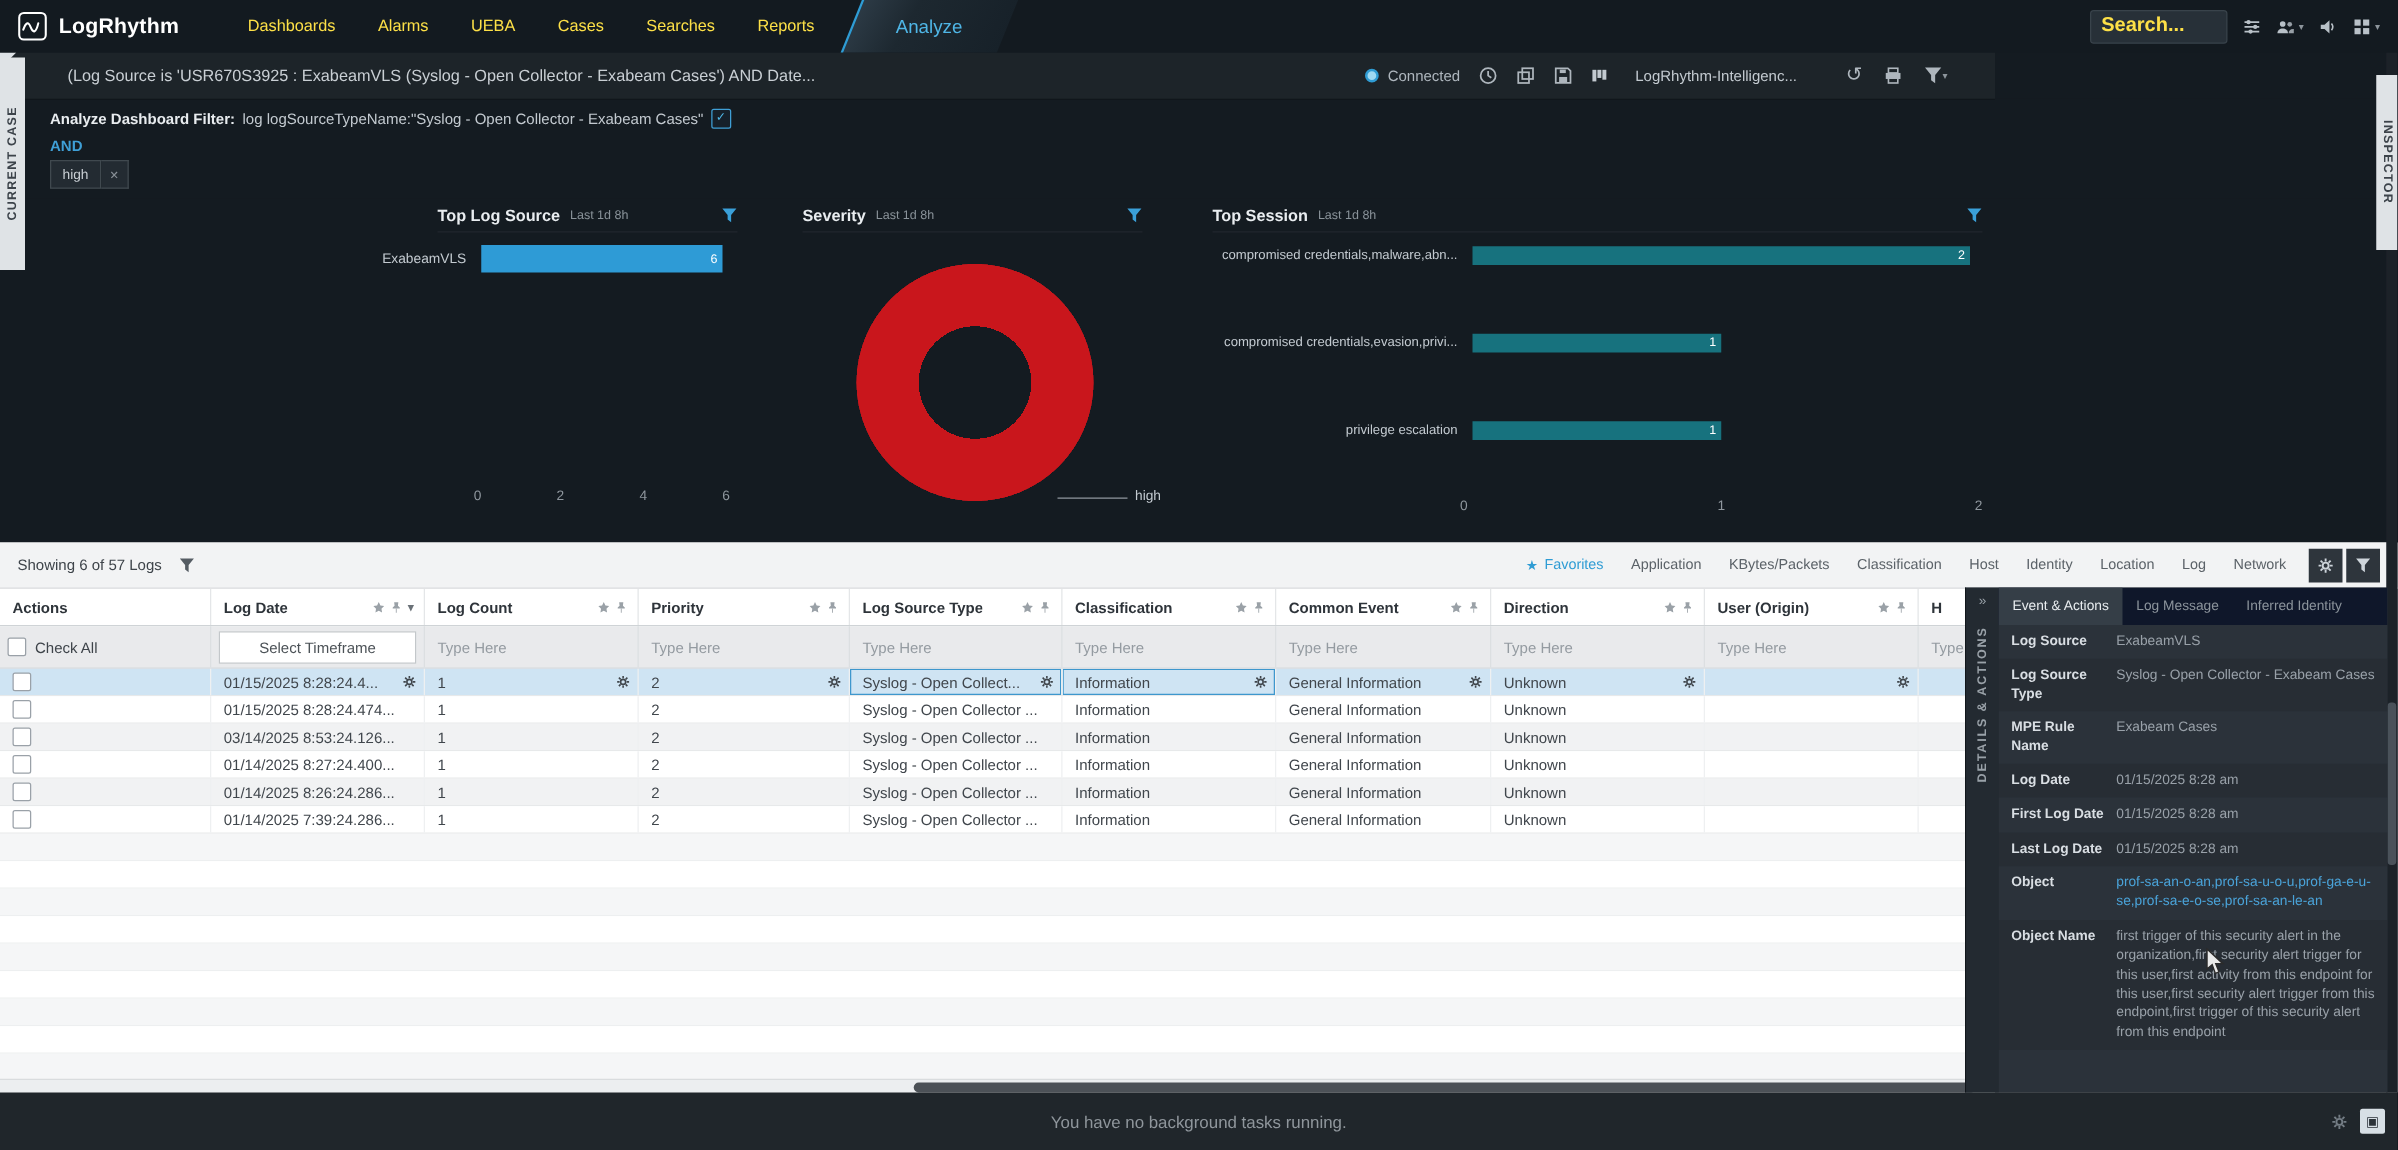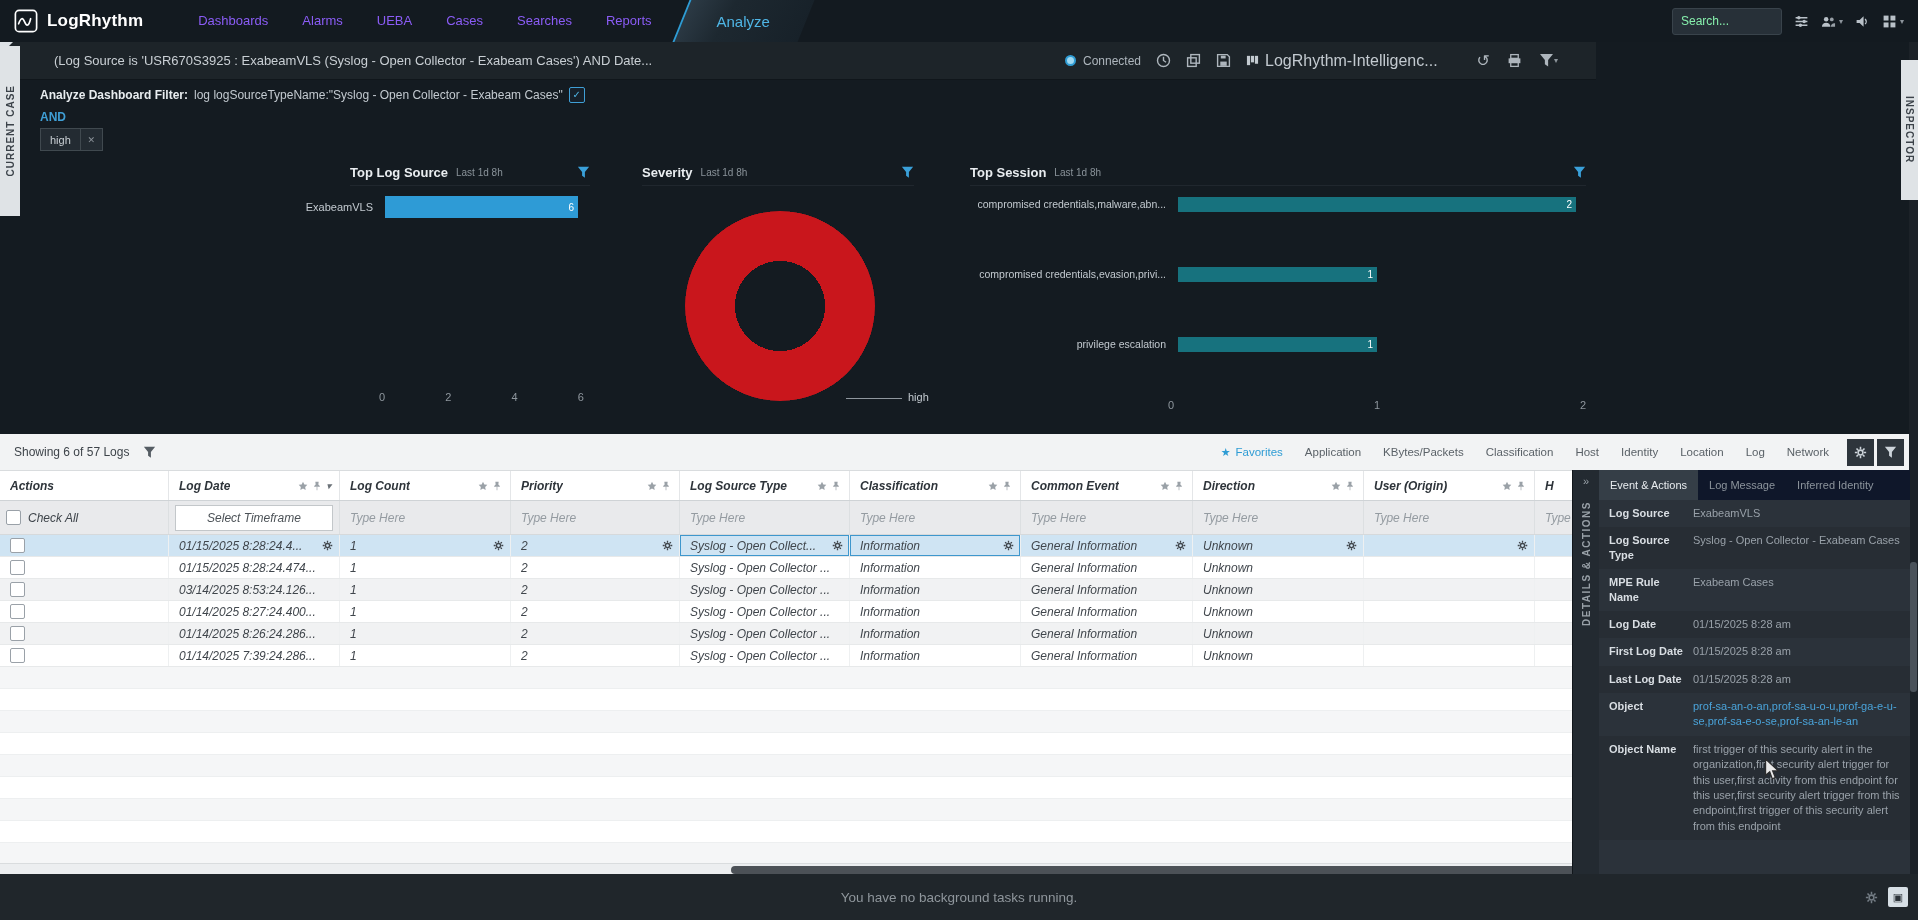--- a/index.html
+++ b/index.html
@@ -6,40 +6,40 @@
   body{width:1918px;height:920px;position:relative;overflow:hidden;background:#141b21;
        font-family:"Liberation Sans",sans-serif;-webkit-font-smoothing:antialiased;}
   svg.icon{display:inline-block;vertical-align:middle;width:13px;height:13px;fill:currentColor;}
 
   
   #topnav{position:absolute;left:0;top:0;width:1918px;height:42px;background:#131a20;display:flex;align-items:center;z-index:30;}
   .logo{display:flex;align-items:center;gap:9px;padding:0 14px;color:#fff;}
   .logo svg{width:24px;height:24px;}
   .logo-text{font-size:17px;font-weight:bold;letter-spacing:.2px;}
   #nav-items{display:flex;height:100%;align-items:center;margin-left:24px;}
-  .nav-item{padding:0 17px;font-size:13px;color:#8b5cf6;line-height:42px;cursor:pointer;white-space:nowrap;}
+  .nav-item{padding:0 17px;font-size:13px;color:#fde047;line-height:42px;cursor:pointer;white-space:nowrap;}
   .analyze-tab{position:relative;height:42px;margin-left:12px;padding:0 36px;display:flex;align-items:center;cursor:pointer;}
   .analyze-tab::before{content:"";position:absolute;inset:0;background:linear-gradient(100deg,#2c3a45 0%,#1d2830 35%,#172129 100%);transform:skewX(-22deg);border-left:2px solid #2f9cd4;}
   .analyze-label{position:relative;color:#4fb6e6;font-size:15px;}
   .nav-right{margin-left:auto;display:flex;align-items:center;gap:12px;padding-right:14px;}
-  .searchbox{width:92px;height:25px;background:#273038;border:1px solid #39434b;border-radius:3px;color:#86efac;font-size:12px;display:flex;align-items:center;padding:0 8px;}
+  .searchbox{width:92px;height:25px;background:#273038;border:1px solid #39434b;border-radius:3px;color:#fde047;font-size:16px;display:flex;align-items:center;padding:0 8px;font-weight:bold;}
   .nav-ic{color:#b9c1c8;display:flex;align-items:center;gap:3px;}
   .nav-ic svg{width:15px;height:15px;}
   .caret{font-size:8px;color:#8d959c;}
 
   
   #querybar{position:absolute;left:0;top:42px;width:1596px;height:37px;background:#1d2429;display:flex;align-items:center;border-bottom:1px solid #10161b;z-index:10;}
   .fold{position:absolute;left:0;top:0;width:0;height:0;border-top:13px solid #dde2e6;border-right:13px solid transparent;}
   .qtext{margin-left:54px;font-size:13px;color:#c9cfd4;white-space:nowrap;}
   .q-right{margin-left:auto;display:flex;align-items:center;gap:15px;padding-right:38px;}
   .conn{display:flex;align-items:center;gap:7px;color:#aeb6bd;font-size:12px;}
   .conn-dot{width:11px;height:11px;border-radius:50%;border:2px solid #2f9cd4;background:#9fd9f2;box-sizing:border-box;}
   .q-ic{color:#aeb6bd;display:flex;align-items:center;}
   .q-ic svg{width:15px;height:15px;}
-  .board-sel{display:flex;gap:6px;align-items:center;color:#c3cad0;font-size:16px;white-space:nowrap;}
+  .board-sel{display:flex;gap:22px;align-items:center;color:#c3cad0;font-size:12px;white-space:nowrap;}
   .q-far{display:flex;gap:17px;margin-left:24px;color:#aeb6bd;align-items:center;}
   .undo-ic{font-size:16px;line-height:1;}
 
   
   #filterzone{position:absolute;left:0;top:79px;width:1918px;height:80px;background:#141b21;z-index:5;}
   .df-line{position:absolute;left:40px;top:8px;display:flex;align-items:center;gap:6px;white-space:nowrap;}
   .df-label{font-size:12px;font-weight:bold;color:#e8ecef;text-align:right;}
   .df-query{font-size:12px;color:#c3cad0;}
   .df-check{width:14px;height:14px;border:1px solid #3f9fd6;background:#16202a;color:#4fb6e6;font-size:10px;line-height:13px;text-align:center;border-radius:2px;}
   .df-and{position:absolute;left:40px;top:31px;font-size:12px;font-weight:bold;color:#3f9fd6;}
@@ -81,21 +81,21 @@
   #toolbar{height:36px;background:#f2f3f4;border-bottom:1px solid #d9dcde;display:flex;align-items:center;padding:0 14px;}
   .status{font-size:12px;color:#3e444a;white-space:nowrap;}
   .tb-funnel{color:#555c63;margin-left:14px;display:flex;}
   #view-tabs{margin-left:auto;display:flex;align-items:center;gap:22px;font-size:11.5px;color:#5b6268;}
   .view-tab{cursor:pointer;white-space:nowrap;}
   .view-tab.active{color:#2f9cd4;display:flex;align-items:center;gap:5px;}
   .fav-star{font-size:11px;}
   .tb-squares{display:flex;gap:3px;margin-left:18px;}
   .tb-sq{width:27px;height:27px;background:#2e353c;color:#cdd4da;display:flex;align-items:center;justify-content:center;cursor:pointer;}
   #gridwrap{height:392px;overflow:hidden;}
-  .trow{display:grid;grid-template-columns:169px 171px 171px 169px 170px 171px 172px 171px 171px 61px;width:1596px;box-sizing:border-box;font-style:italic;}
+  .trow{display:grid;grid-template-columns:169px 171px 171px 169px 170px 171px 172px 171px 171px 61px;width:1596px;box-sizing:border-box;}
   #thead{height:30px;background:#fff;border-bottom:1px solid #cfd3d6;}
   .th{display:flex;align-items:center;padding:0 8px 0 10px;border-right:1px solid #e4e6e8;font-size:12px;font-weight:bold;color:#2e343a;overflow:hidden;cursor:pointer;}
   .th-label{white-space:nowrap;overflow:hidden;}
   .th-icons{margin-left:auto;display:flex;align-items:center;gap:4px;color:#9aa1a7;flex:none;}
   .th-icons svg{width:10px;height:10px;}
   .sort{font-size:9px;color:#6a7177;}
   #filter-row{height:34px;background:#e9eaec;border-bottom:1px solid #d6d9db;}
   .fcell{display:flex;align-items:center;padding:0 6px;border-right:1px solid #dcdfe1;overflow:hidden;}
   .checkbox{width:13px;height:13px;background:#fff;border:1px solid #9aa1a8;border-radius:2px;flex:none;cursor:pointer;}
   .check-all-label{font-size:12px;color:#3e444a;margin-left:7px;white-space:nowrap;}

